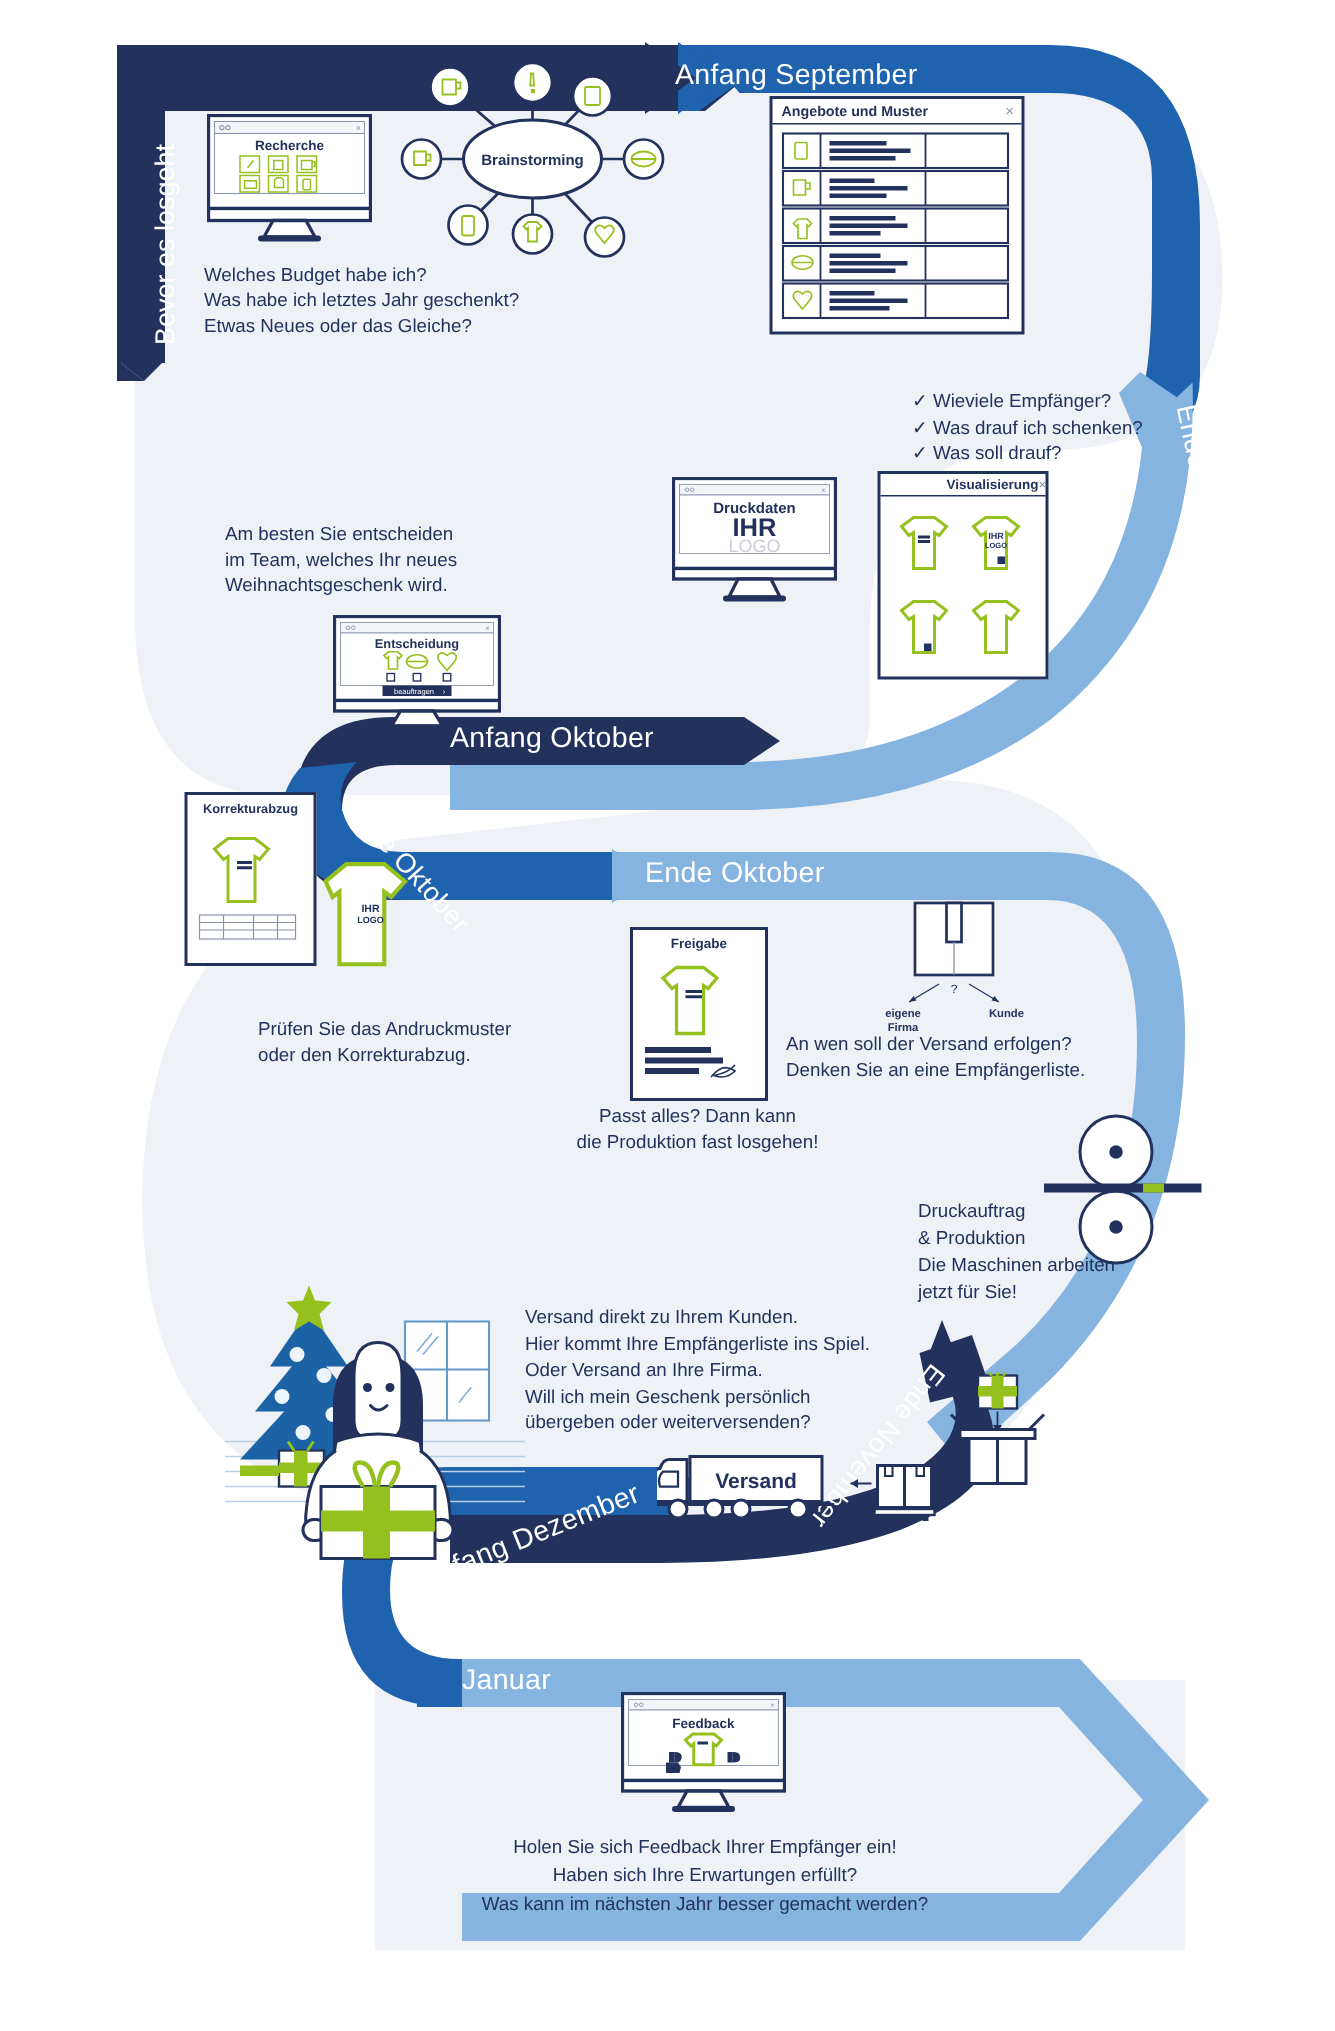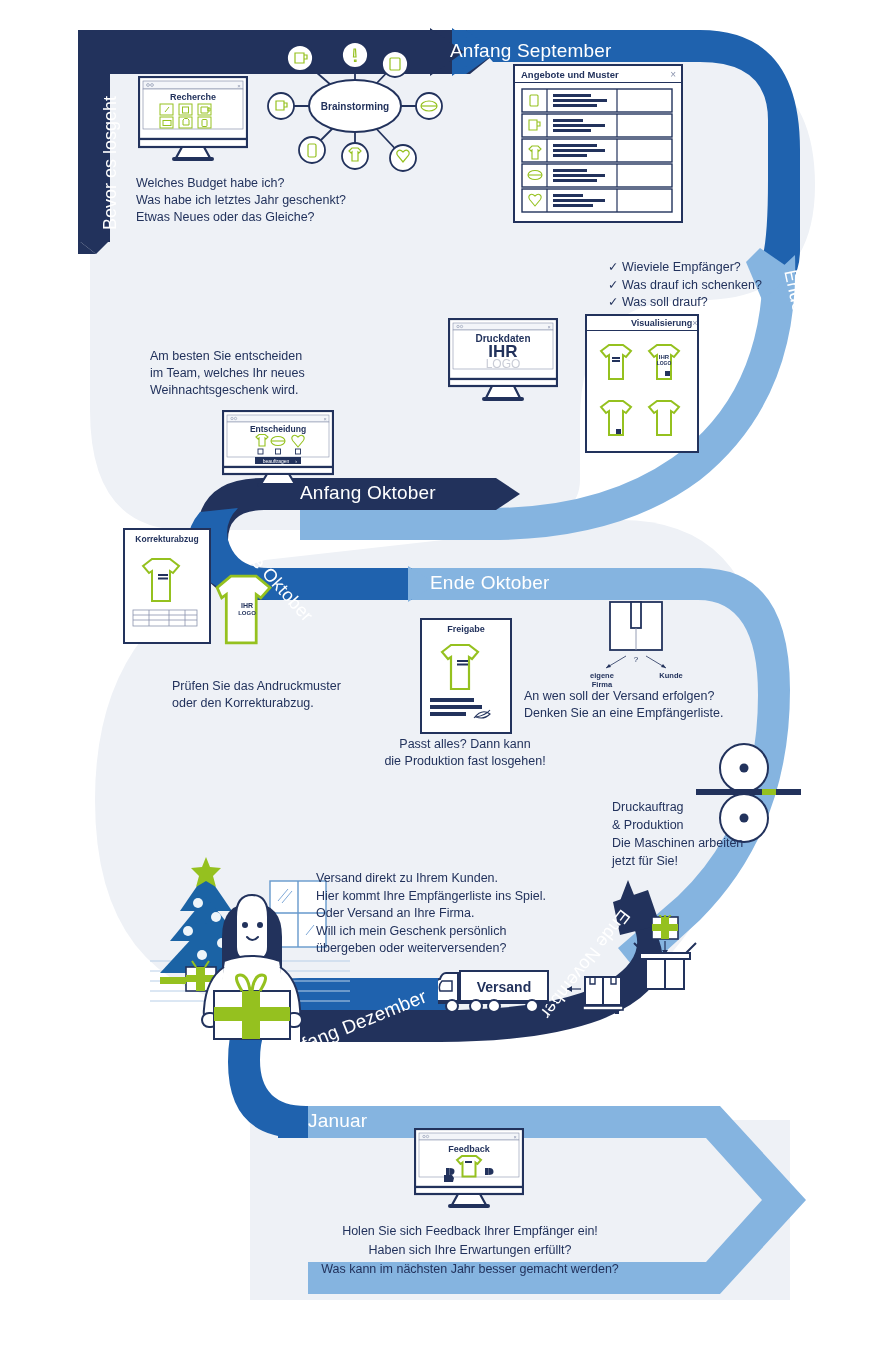--- a/index.html
+++ b/index.html
@@ -467,21 +467,21 @@
         <rect x="136" y="158" width="16" height="14" rx="7" fill="#fff" stroke="#22325c" stroke-width="2"></rect>
 
         <rect x="64" y="136" width="76" height="48" fill="#fff" stroke="#22325c" stroke-width="2"></rect>
         <rect x="92" y="136" width="18" height="48" fill="#95c11f"></rect>
         <rect x="64" y="152" width="76" height="14" fill="#95c11f"></rect>
         <path d="M92 136 q-10 -16 -2 -16 q8 0 10 16" fill="none" stroke="#95c11f" stroke-width="3"></path>
         <path d="M110 136 q10 -16 2 -16 q-8 0 -10 16" fill="none" stroke="#95c11f" stroke-width="3"></path>
       </g>
     </svg>
 
-    <div class="abs body-text" style="left:316px;top:870px;width:290px;line-height:17.5px;">Versand direkt zu Ihrem Kunden.
+    <div class="abs body-text" style="left:350px;top:870px;width:290px;line-height:17.5px;">Versand direkt zu Ihrem Kunden.
 Hier kommt Ihre Empfängerliste ins Spiel.
 Oder Versand an Ihre Firma.
 Will ich mein Geschenk persönlich
 übergeben oder weiterversenden?</div>
 
     <svg class="abs" style="left:438px;top:965px;" width="120" height="52" viewBox="0 0 120 52">
       <path d="M2 14 q-4 0 -4 6 v16 h22 v-28 h-12 q-4 0 -6 6z" fill="#fff" stroke="#22325c" stroke-width="2"></path>
       <path d="M4 16 h10 v10 h-12 q-2 -6 2 -10z" fill="#fff" stroke="#22325c" stroke-width="1.5"></path>
       <rect x="22" y="6" width="88" height="30" fill="#fff" stroke="#22325c" stroke-width="2"></rect>
       <text x="66" y="27" font-size="14" font-weight="bold" fill="#22325c" text-anchor="middle" font-family="Liberation Sans">Versand</text>

